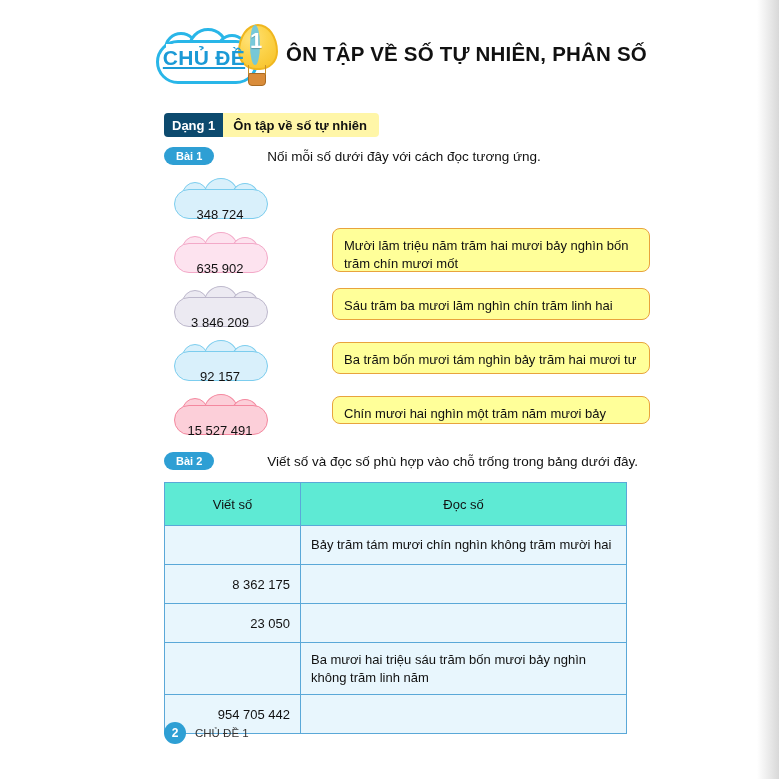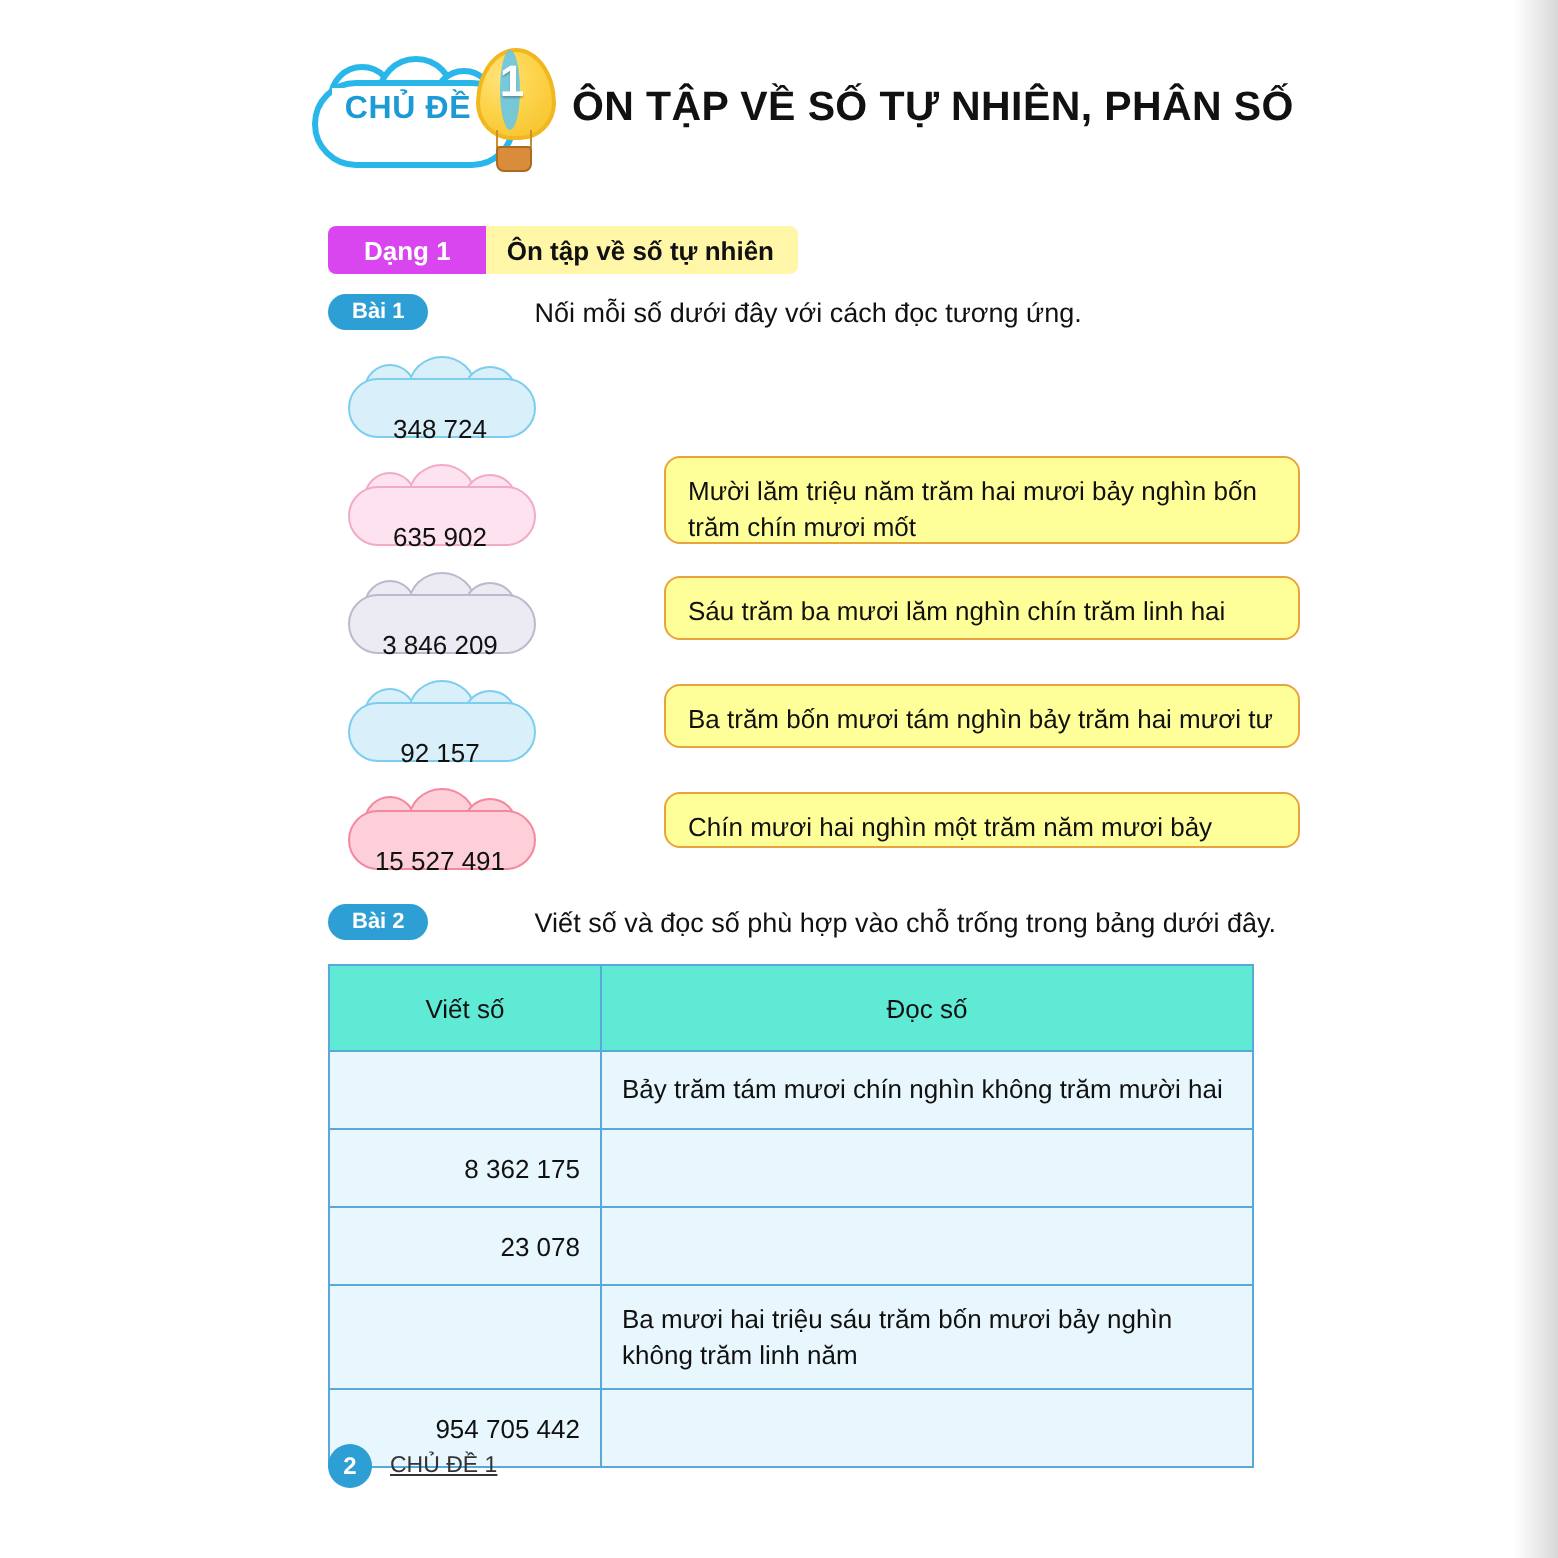--- a/index.html
+++ b/index.html
@@ -78,24 +78,25 @@
     left: 10px; top: 12px;
     width: 76px; height: 24px;
     background: #fff;
   }
   .cloud-badge .cd-text {
     position: absolute;
     left: 0; top: 14px;
     width: 96px;
     text-align: center;
     font-weight: bold;
-    font-size: 16px;
+    font-size: 21px;
     color: #1b9ad6;
     letter-spacing: .3px;
     z-index: 5;
+    text-decoration: underline;
   }
   .balloon {
     position: absolute;
     left: 84px;
     top: 2px;
     width: 44px;
     height: 62px;
   }
   .balloon .envelope {
     position: absolute;
@@ -153,25 +154,25 @@
   
   .dang-row {
     position: absolute;
     left: 14px;
     top: 113px;
     display: flex;
     align-items: stretch;
     height: 24px;
   }
   .dang-tag {
-    background: #d946ef;
+    background: #0c4a6e;
     color: #ffffff;
     font-weight: bold;
     font-size: 13px;
-    padding: 4px 18px;
+    padding: 4px 8px;
     border-radius: 4px 0 0 4px;
     display: flex;
     align-items: center;
   }
   .dang-label {
     background: #fff6a8;
     color: #111111;
     font-size: 13px;
     font-weight: bold;
     padding: 4px 12px 4px 10px;
@@ -304,21 +305,20 @@
     color: #ffffff;
     font-size: 12px;
     font-weight: bold;
     display: flex;
     align-items: center;
     justify-content: center;
   }
   .footer-text {
     font-size: 11.5px;
     color: #333333;
-    text-decoration: underline;
   }
 </style>
 </head>
 <body>
 
 <div class="page">
   <div class="edge-left"></div>
   <div class="edge-right"></div>
 
   <div class="content">
@@ -420,21 +420,21 @@
         <tbody>
           <tr>
             <td class="c1"></td>
             <td class="c2">Bảy trăm tám mươi chín nghìn không trăm mười hai</td>
           </tr>
           <tr>
             <td class="c1">8 362 175</td>
             <td class="c2"></td>
           </tr>
           <tr>
-            <td class="c1">23 078</td>
+            <td class="c1">23 050</td>
             <td class="c2"></td>
           </tr>
           <tr>
             <td class="c1"></td>
             <td class="c2">Ba mươi hai triệu sáu trăm bốn mươi bảy nghìn không trăm linh năm</td>
           </tr>
           <tr>
             <td class="c1">954 705 442</td>
             <td class="c2"></td>
           </tr>

